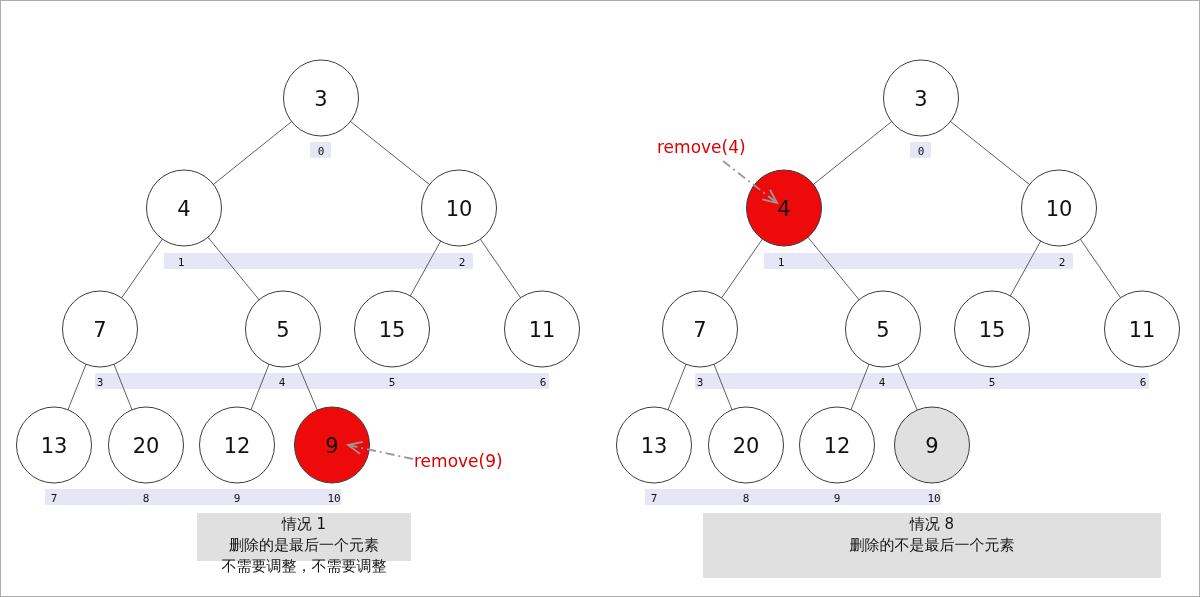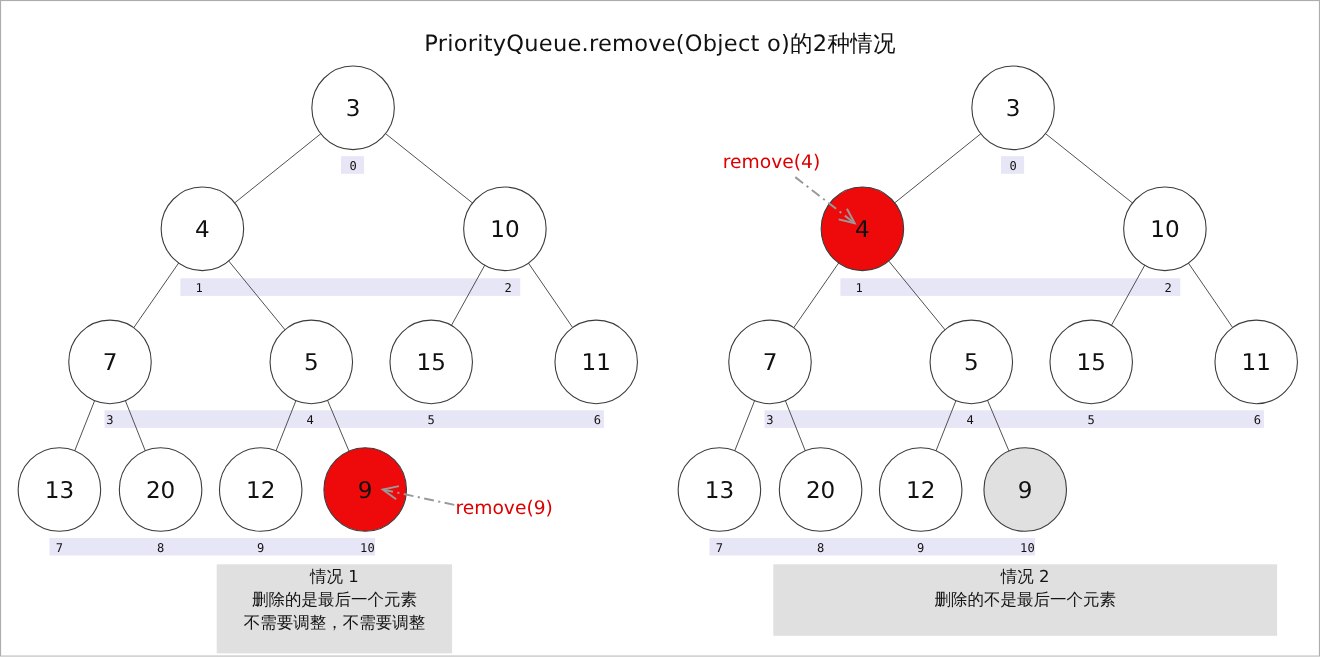--- a/index.html
+++ b/index.html
@@ -20,31 +20,30 @@
   #tree-svg{position:absolute;left:0;top:0;}
   .caption{
     position:absolute;
     background:#e0e0e0;
     color:#141414;
     font-size:15px;
     line-height:21px;
     padding:1px 3px;
     box-sizing:border-box;
   }
-  .caption-1{left:196px;top:512px;width:214px;height:81px;}
+  .caption-1{left:196px;top:512px;width:214px;height:48px;}
   .caption-2{left:702px;top:512px;width:458px;height:65px;}
   .cap-title{text-align:center;}
   .cap-line{text-align:center;white-space:nowrap;}
 </style>
 </head>
 <body>
 
 <div class="stage">
 
-  <div class="diagram-title">PriorityQueue.remove(Object o)的2种情况</div>
 
   <svg id="tree-svg" width="1198" height="595" viewBox="0 0 1198 595">
       <g>
         <rect x="309" y="141" width="21" height="16" fill="#e6e6f7"></rect>
         <rect x="163" y="252" width="309" height="16" fill="#e6e6f7"></rect>
         <rect x="94" y="372" width="454" height="16" fill="#e6e6f7"></rect>
         <rect x="44" y="488" width="296" height="16" fill="#e6e6f7"></rect>
         <line x1="320" y1="97" x2="183" y2="207" stroke="#4f4f4f" stroke-width="0.9"></line>
         <line x1="320" y1="97" x2="458" y2="207" stroke="#4f4f4f" stroke-width="0.9"></line>
         <line x1="183" y1="207" x2="99" y2="328" stroke="#4f4f4f" stroke-width="0.9"></line>
@@ -146,17 +145,17 @@
       </g>
     </svg>
 
   <div class="caption caption-1">
     <div class="cap-title">情况 1</div>
     <div class="cap-line">删除的是最后一个元素</div>
     <div class="cap-line">不需要调整，不需要调整</div>
   </div>
 
   <div class="caption caption-2">
-    <div class="cap-title">情况 2</div>
+    <div class="cap-title">情况 8</div>
     <div class="cap-line">删除的不是最后一个元素</div>
   </div>
 
 </div>
 
 </body></html>

